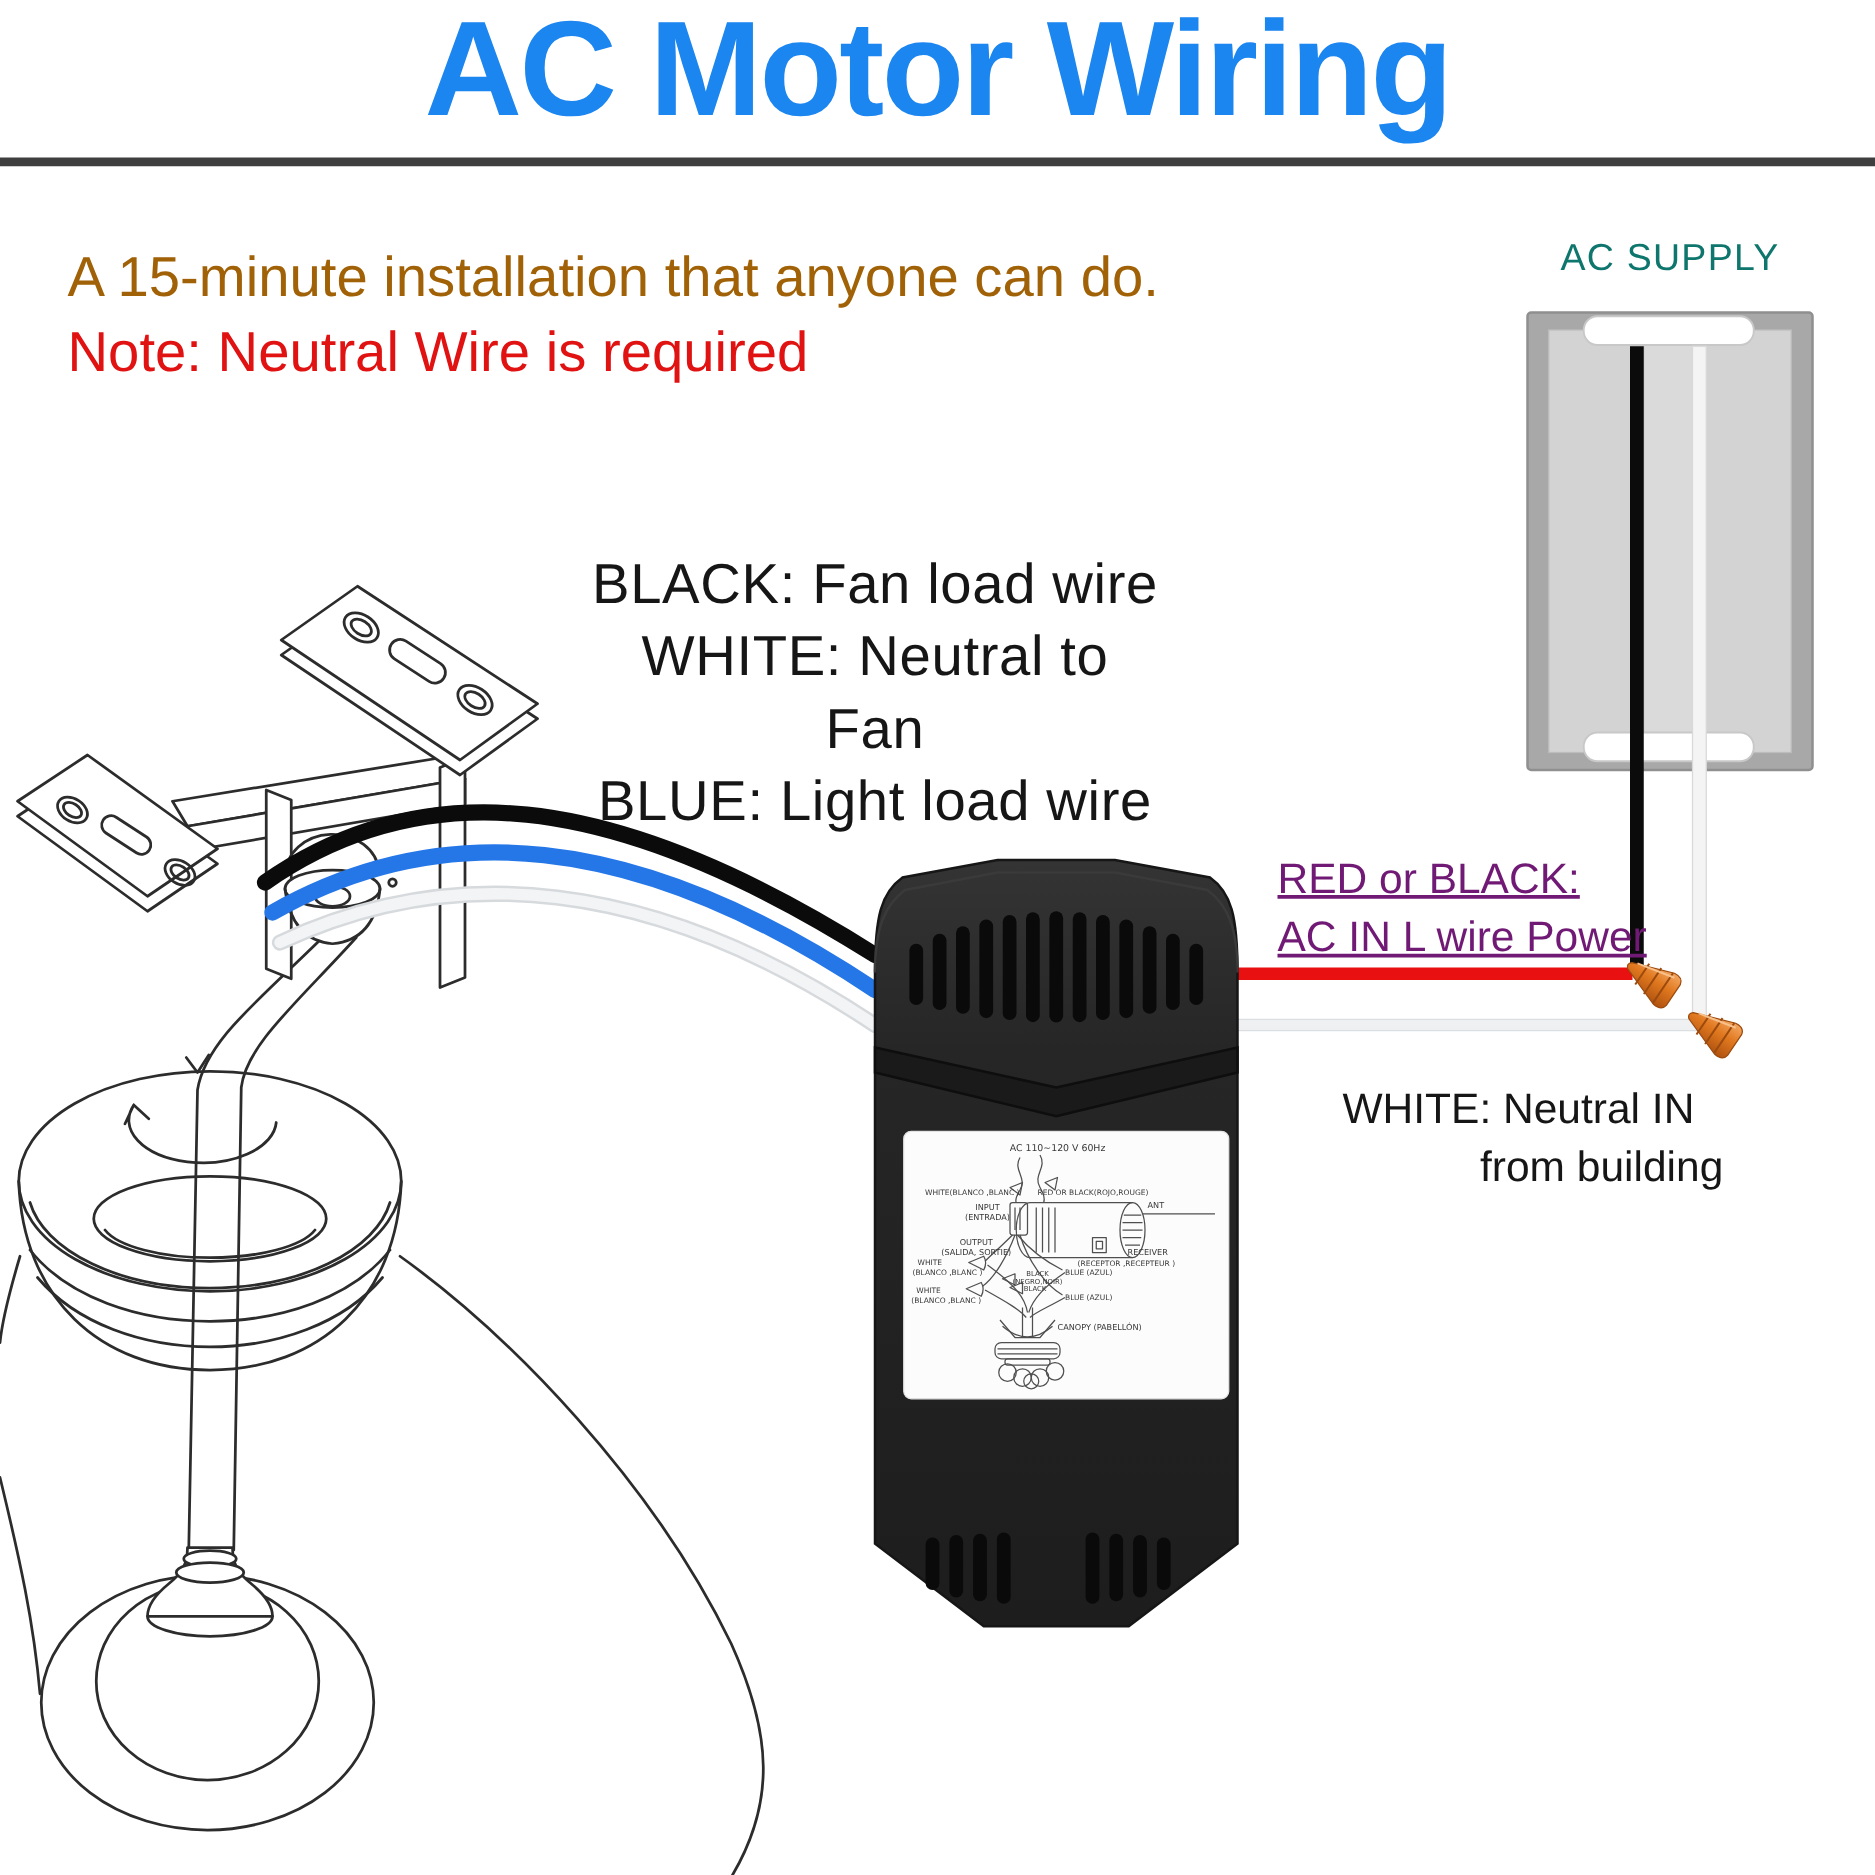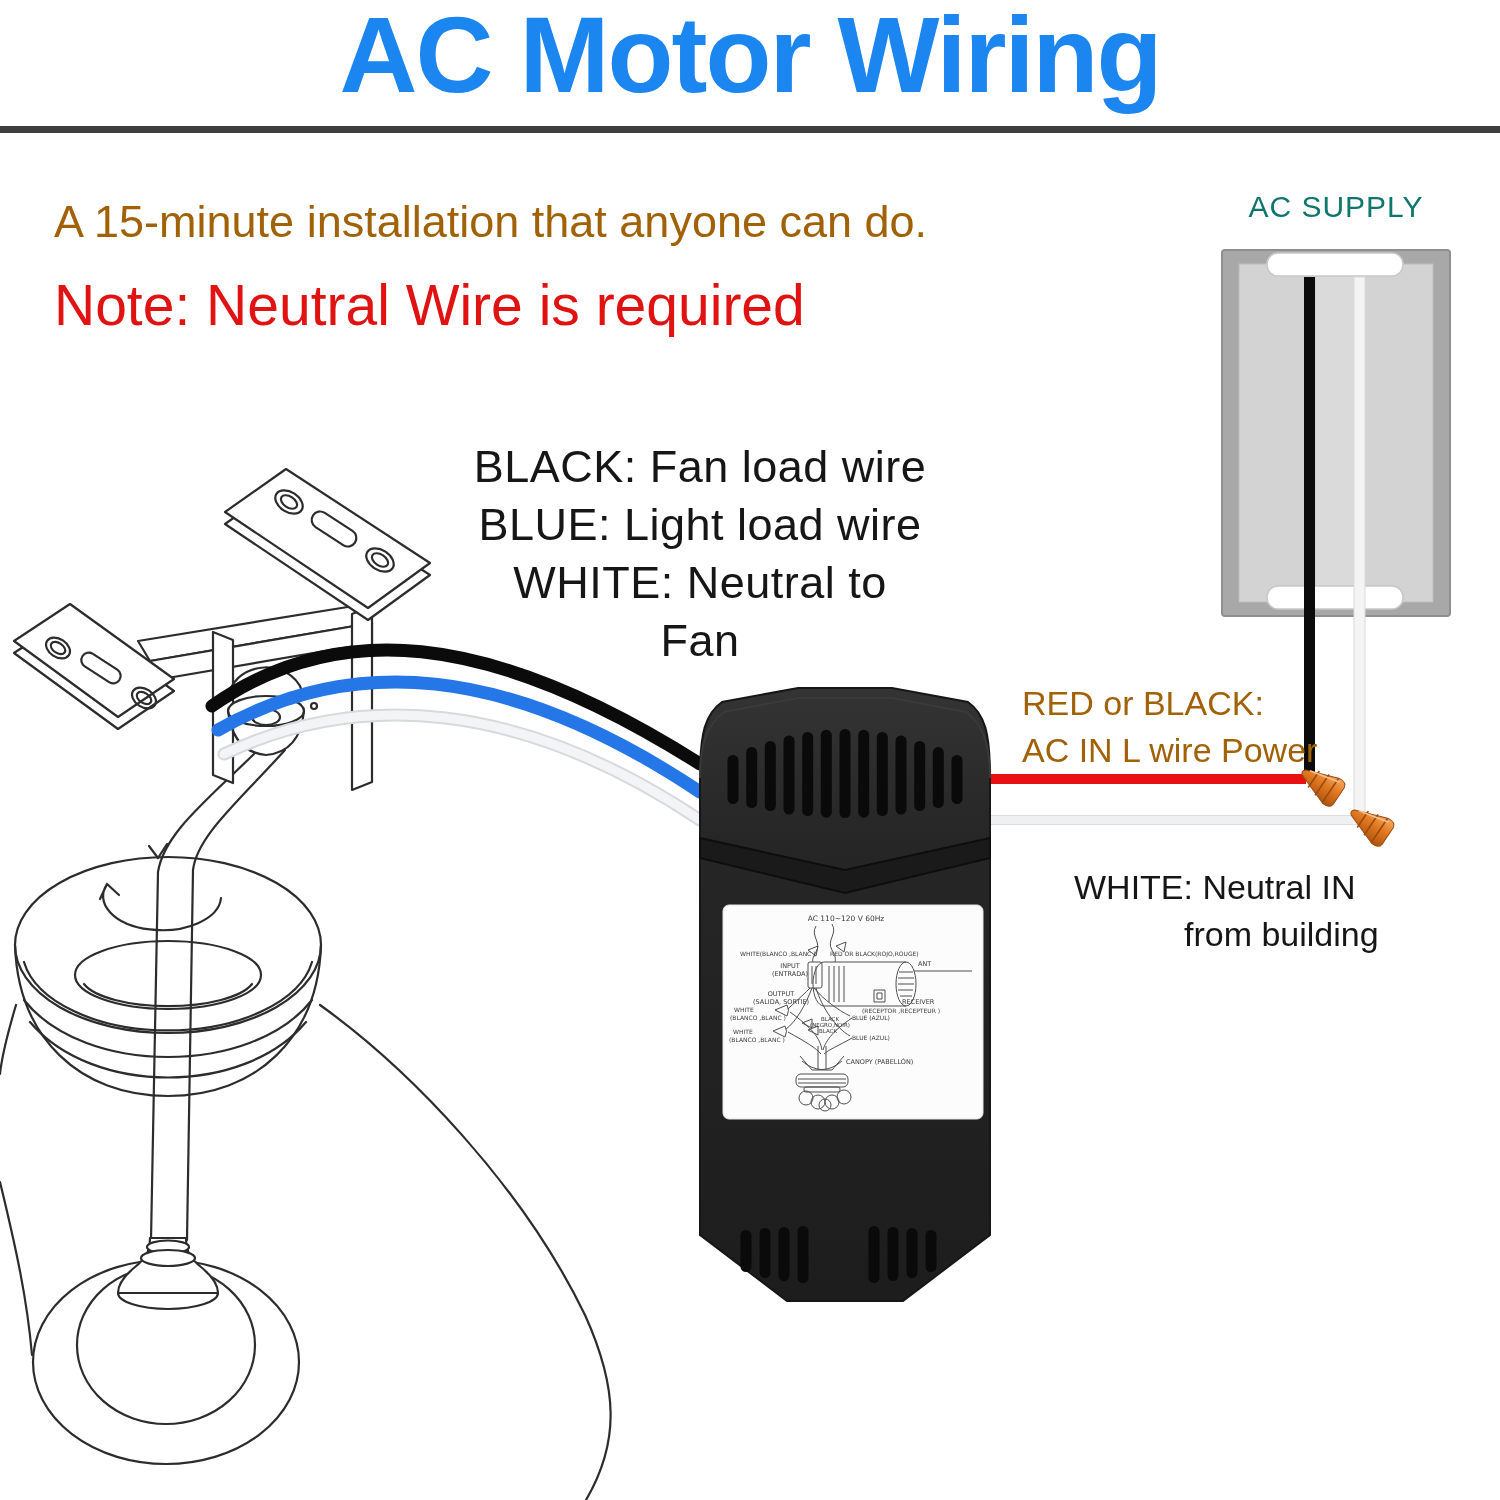--- a/index.html
+++ b/index.html
@@ -4,26 +4,26 @@
 <style>
   html,body{margin:0;padding:0;background:#fff;}
   body{width:1500px;height:1500px;position:relative;overflow:hidden;
        font-family:"Liberation Sans",sans-serif;color:#161616;}
   .abs{position:absolute;}
   #scene{position:absolute;left:0;top:0;}
   .page-title{left:0;top:-8px;width:1500px;text-align:center;
     font-size:108px;font-weight:bold;letter-spacing:-2px;color:#1b85f0;}
   .rule{left:0;top:126px;width:1500px;height:7px;background:#3e3e3e;}
   .headline{left:54px;top:196px;font-size:45px;color:#a16207;}
-  .note{left:54px;top:272px;font-size:57px;color:#e01212;}
+  .note{left:54px;top:256px;font-size:45px;color:#e01212;}
   .legend{left:470px;top:438px;width:460px;text-align:center;
     font-size:45px;line-height:58px;letter-spacing:0.5px;color:#161616;}
   .ac-supply{left:1222px;top:190px;width:228px;text-align:center;
     font-size:30px;letter-spacing:1px;color:#0f766e;}
-  .live-label{left:1022px;top:680px;font-size:34px;line-height:47px;color:#a16207;}
+  .live-label{left:1022px;top:680px;font-size:34px;line-height:47px;color:#701a75;text-decoration:underline;}
   .neutral-label{left:1030px;top:864px;font-size:34px;line-height:47px;color:#161616;margin-left:44px;}
   .neutral-label .indent{margin-left:110px;}
   
   .line path,.line ellipse,.line rect,.line circle{
     stroke:#2c2c2c;stroke-width:2.2;fill:none;stroke-linejoin:round;stroke-linecap:round;}
   .line .wfill{fill:#ffffff;}
   .lbl path,.lbl ellipse,.lbl rect,.lbl circle,.lbl polyline{
     stroke:#4f4f4f;stroke-width:1;fill:none;stroke-linejoin:round;}
   .lbl text{fill:#383838;stroke:none;font-family:"DejaVu Sans",sans-serif;}
 </style>
@@ -249,22 +249,22 @@
 </svg>
 
 <div class="abs page-title">AC Motor Wiring</div>
 <div class="abs rule"></div>
 
 <div class="abs headline">A 15-minute installation that anyone can do.</div>
 <div class="abs note">Note: Neutral Wire is required</div>
 
 <div class="abs legend">
   <div>BLACK: Fan load wire</div>
+  <div>WHITE: Neutral to Fan</div>
   <div>BLUE: Light load wire</div>
-  <div>WHITE: Neutral to Fan</div>
 </div>
 
 <div class="abs ac-supply">AC SUPPLY</div>
 
 <div class="abs live-label">
   <div>RED or BLACK:</div>
   <div>AC IN L wire Power</div>
 </div>
 
 <div class="abs neutral-label">

